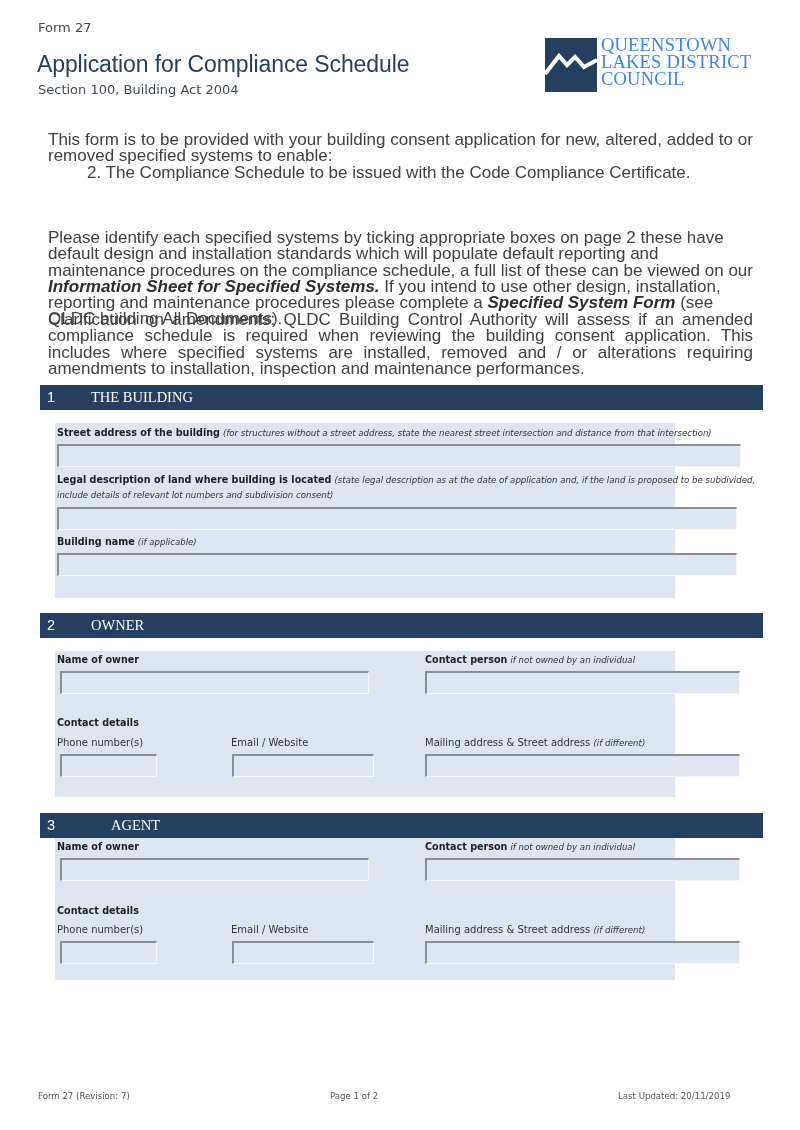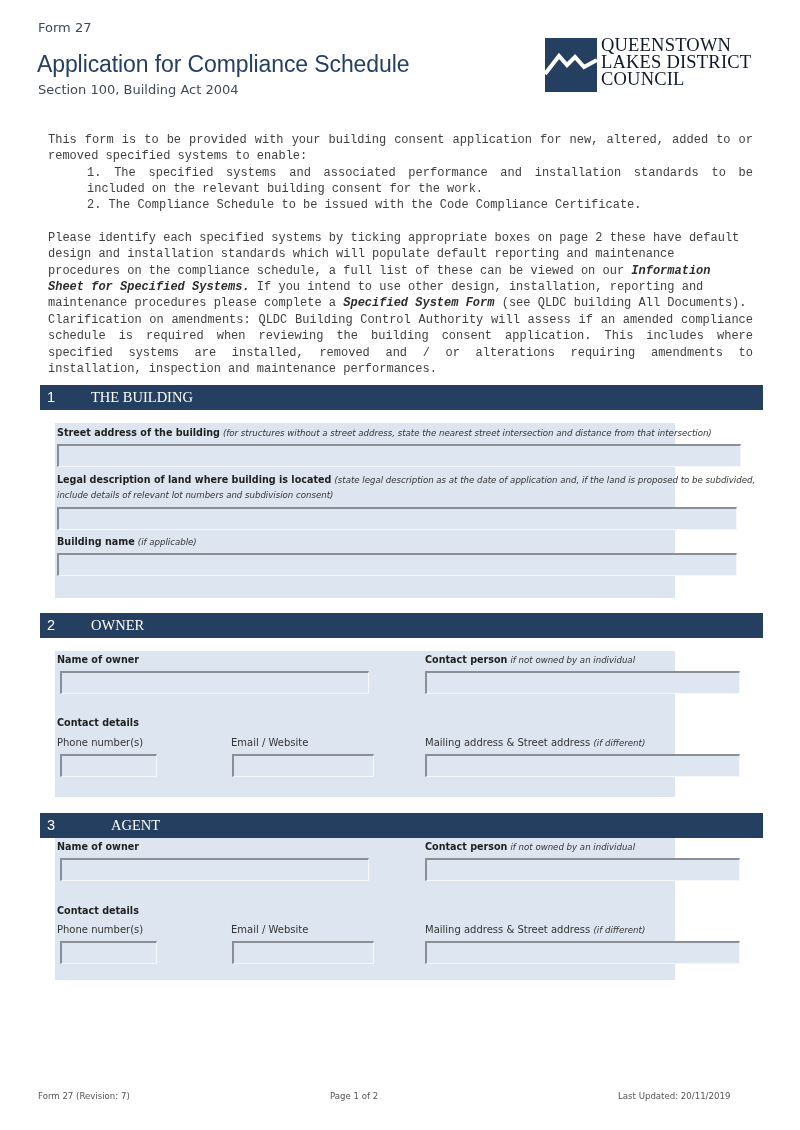--- a/index.html
+++ b/index.html
@@ -7,23 +7,23 @@
     body { position: relative; font-family: "Liberation Sans", sans-serif; color: #333; }
 
     .abs { position: absolute; }
 
     .form-no { left: 38px; top: 20px; font-size: 13px; color: #3f4a55; font-family: "DejaVu Sans", sans-serif; }
     .title { left: 37px; top: 51px; font-size: 23px; color: #243f60; font-family: "Liberation Sans", sans-serif; letter-spacing: -0.1px; text-align: right; }
     .subtitle { left: 38px; top: 82px; font-size: 13px; color: #3f4a55; font-family: "DejaVu Sans", sans-serif; }
 
     .logo { left: 545px; top: 38px; width: 215px; height: 56px; }
     .logo-mark { position: absolute; left: 0; top: 0; width: 52px; height: 54px; background: #243f60; overflow: hidden; }
-    .logo-text { position: absolute; left: 56px; top: -1px; font-family: "Liberation Serif", serif; color: #0f172a; font-size: 18.5px; line-height: 17px; letter-spacing: 0.2px; }
+    .logo-text { position: absolute; left: 56px; top: -1px; font-family: "Liberation Serif", serif; color: #3b82f6; font-size: 18.5px; line-height: 17px; letter-spacing: 0.2px; }
 
-    .intro { left: 48px; width: 705px; font-family: Liberation Mono, monospace; font-size: 12px; color: #404040; line-height: 16.3px; }
+    .intro { left: 48px; width: 705px; font-family: Liberation Sans, sans-serif; font-size: 17px; color: #404040; line-height: 16.3px; }
     .intro p { text-align: justify; }
     .intro .item { padding-left: 39px; text-align: justify; }
     .intro b i, .intro i b { color: #2d2d2d; }
 
     .section-bar { left: 40px; width: 723px; height: 25px; background: #243f60; color: #ffffff; font-size: 14.5px; font-family: "Liberation Sans", sans-serif; }
     .section-bar .num { position: absolute; left: 7px; top: 4px; }
     .section-bar .label { position: absolute; top: 4px; font-family: Liberation Serif, serif; }
 
     .panel { left: 55px; width: 620px; background: #dce5f0; }
 
@@ -53,21 +53,20 @@
   </div>
   <div class="logo-text">
     <div>QUEENSTOWN</div>
     <div>LAKES DISTRICT</div>
     <div>COUNCIL</div>
   </div>
 </div>
 
 <div class="abs intro" style="top:132px;">
   <p>This form is to be provided with your building consent application for new, altered, added to or removed specified systems to enable:</p>
-  <p class="item">1. The specified systems and associated performance and installation standards to be included on the relevant building consent for the work.</p>
   <p class="item">2. The Compliance Schedule to be issued with the Code Compliance Certificate.</p>
 </div>
 
 <div class="abs intro" style="top:230px;">
   <p style="text-align:left;"><span>Please identify each specified systems by ticking appropriate boxes on page 2 these have default design and installation standards which will populate default reporting and maintenance procedures on the compliance schedule, a full list of these can be viewed on our </span><b><i>Information Sheet for Specified Systems.</i></b><span>  If you intend to use other design, installation, reporting and maintenance procedures please complete a </span><b><i>Specified System Form</i></b><span> (see QLDC building All Documents).</span></p>
 </div>
 
 <div class="abs intro" style="top:312px;">
   <p>Clarification on amendments: QLDC Building Control Authority will assess if an amended compliance schedule is required when reviewing the building consent application.   This includes where specified systems are installed, removed and / or alterations requiring amendments to installation, inspection and maintenance performances.</p>
 </div>

